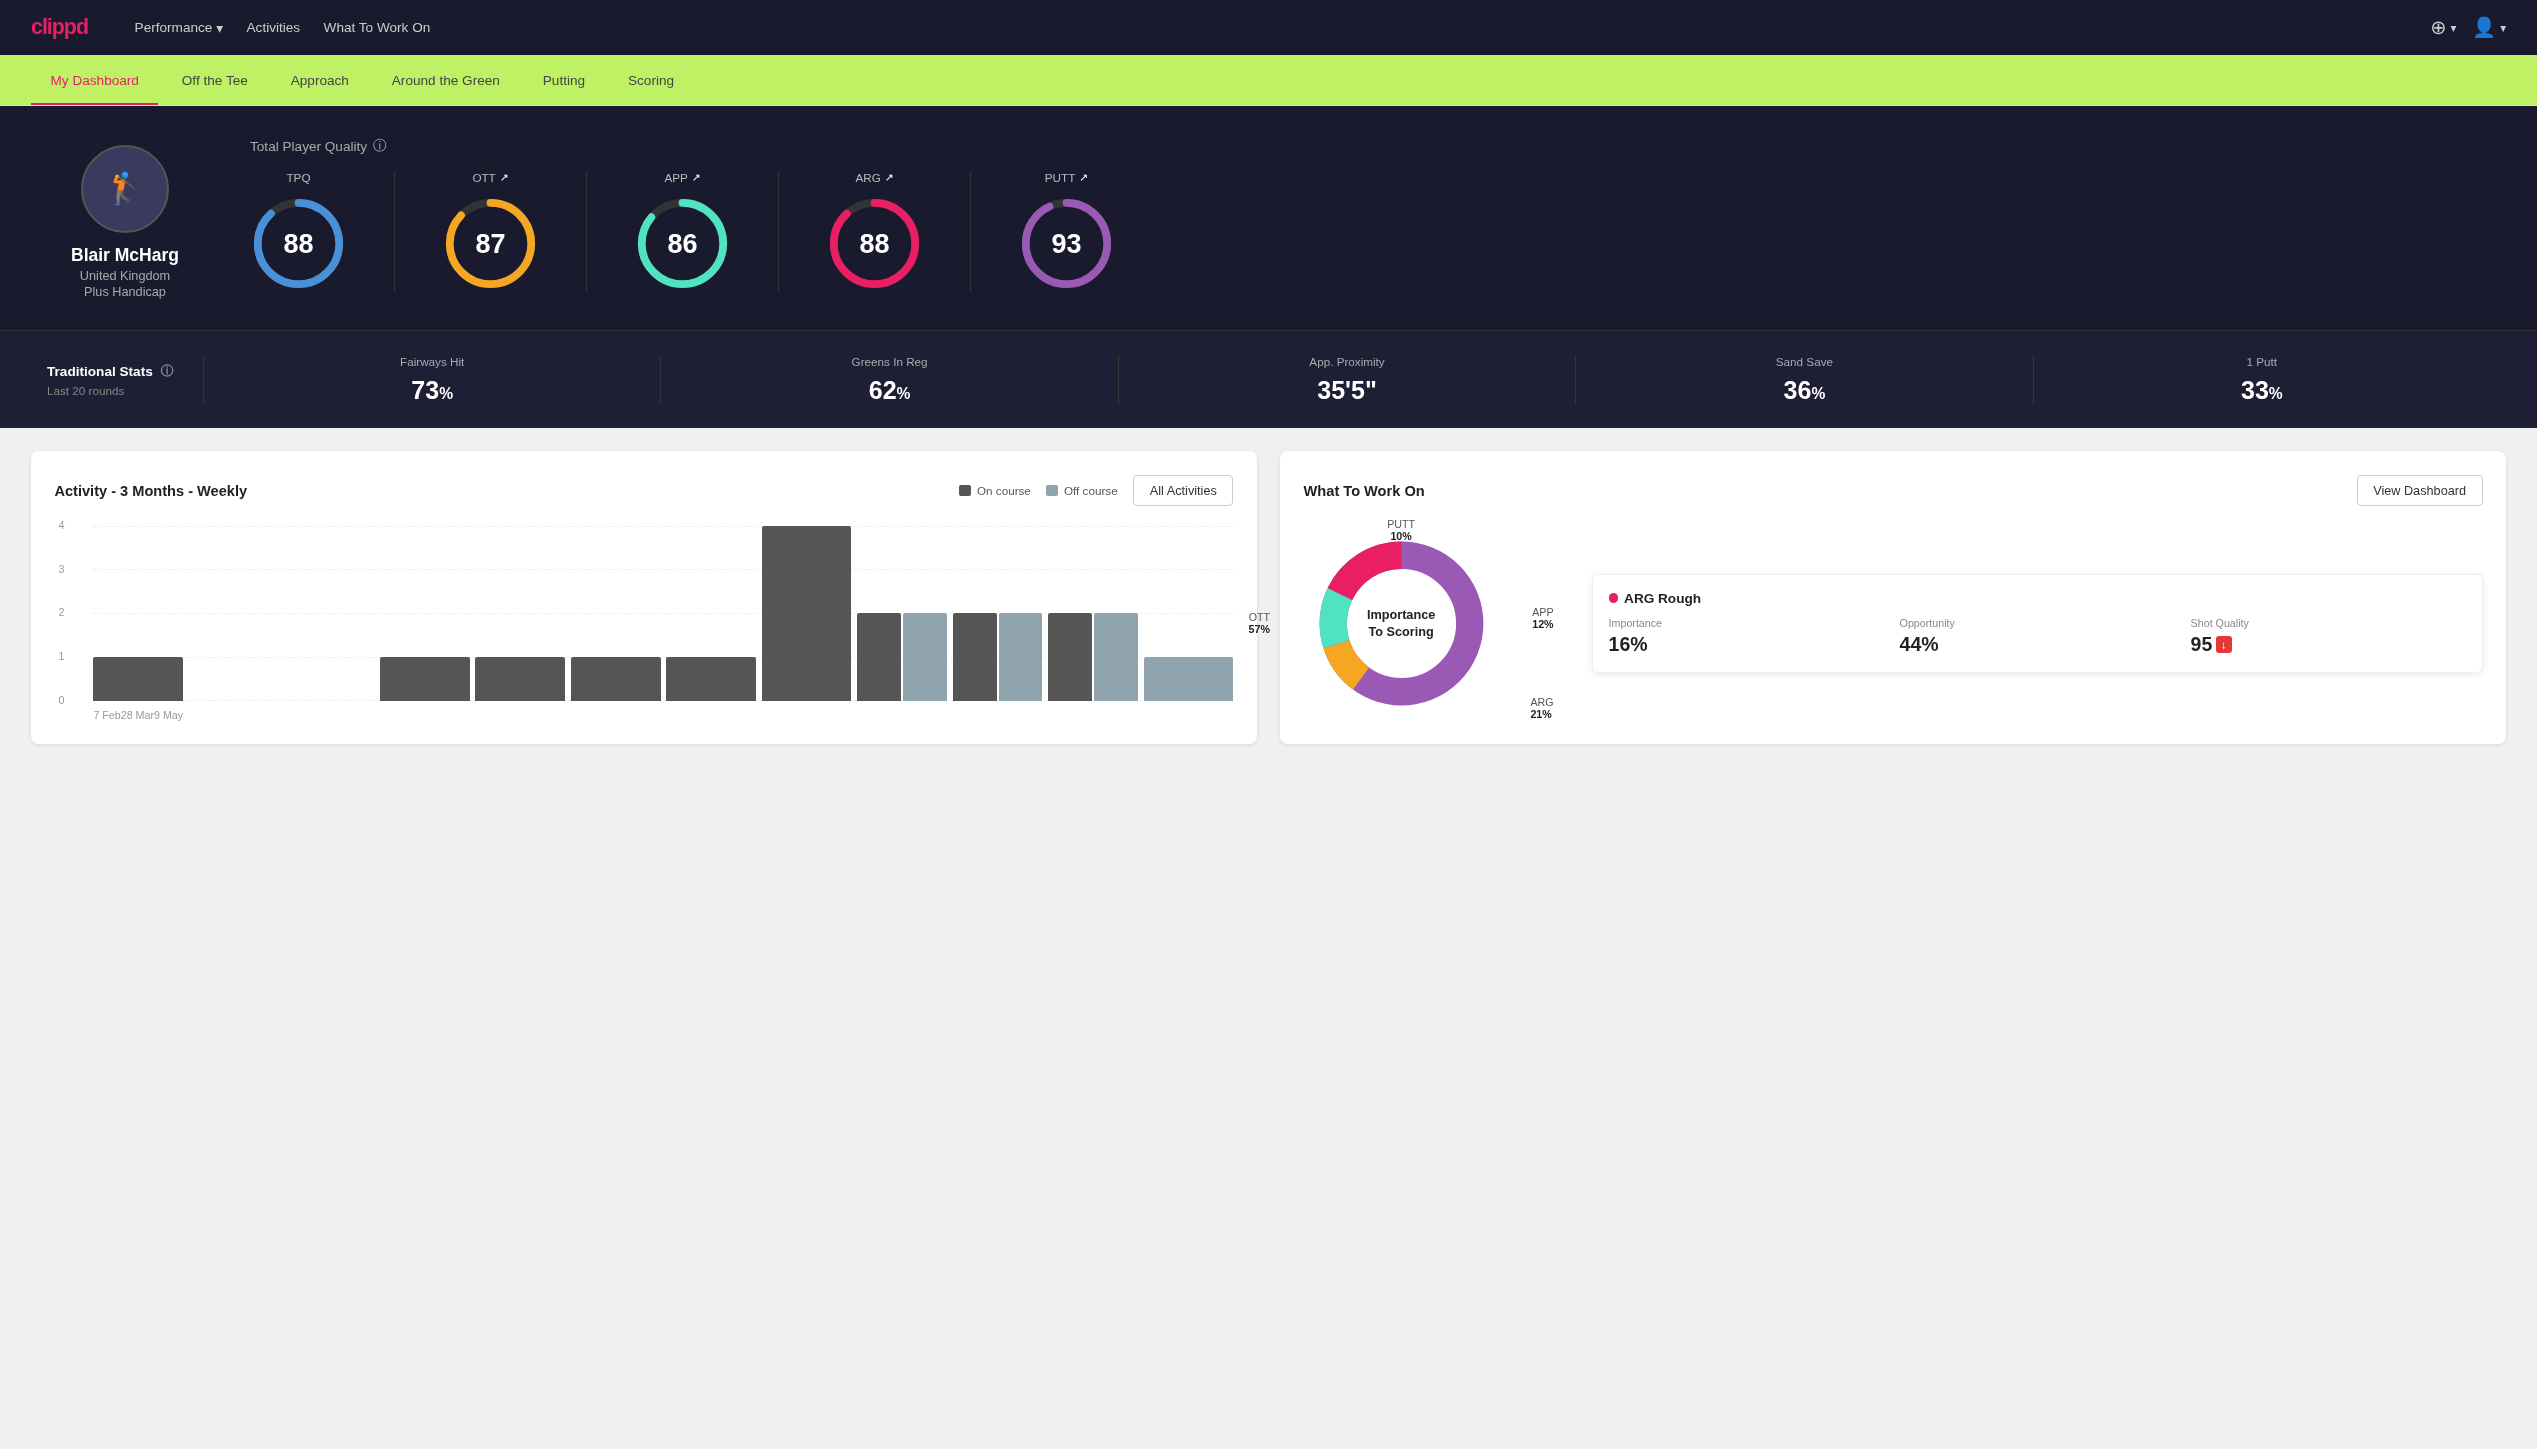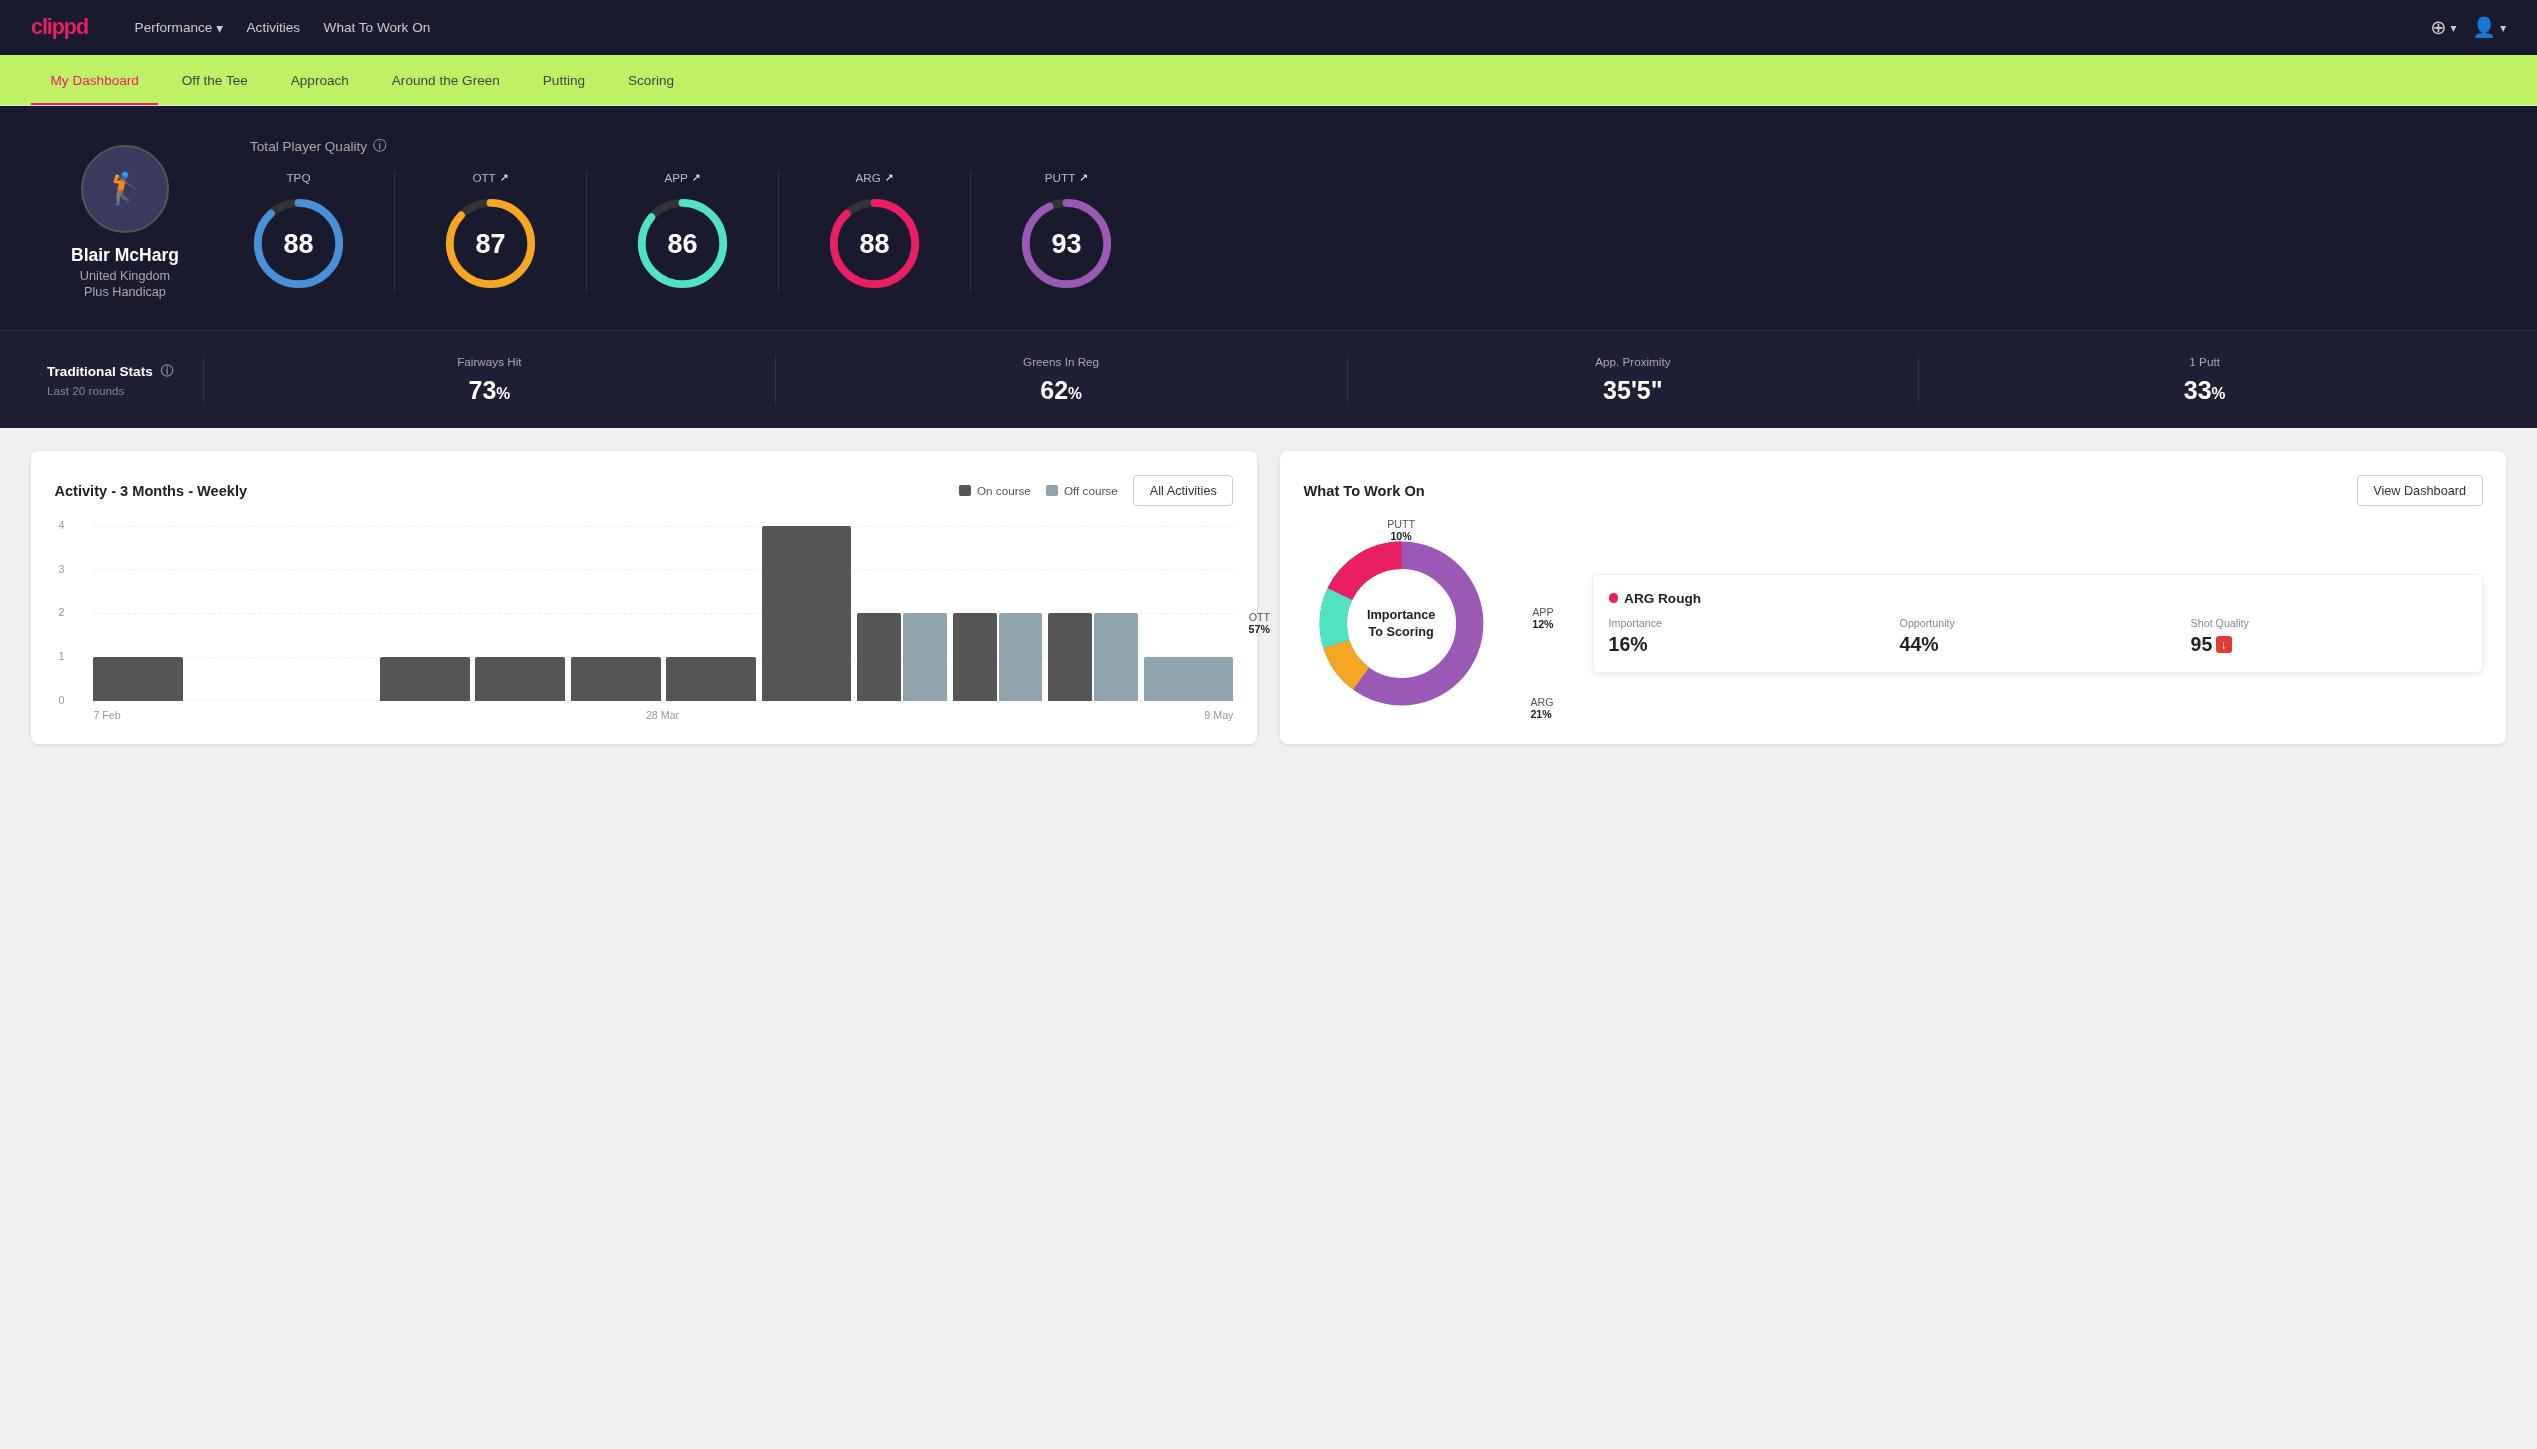--- a/index.html
+++ b/index.html
@@ -236,21 +236,21 @@
     .bar-group { display: flex; gap: 1.9px; align-items: flex-end; flex: 1; }
     .bar { border-radius: 1.9px 1.9px 0 0; min-width: 11.7px; flex: 1; }
     .bar-oncourse { background: #555; }
     .bar-offcourse { background: #90a4ae; }
     .x-axis {
       position: absolute;
       bottom: 0;
       left: 39px;
       right: 0;
       display: flex;
-      justify-content: space-between;
+      justify-content: flex-start;
       font-size: 10.7px;
       color: #999;
     }
 
     
     .work-on-content { display: flex; align-items: center; gap: 23.4px; }
     .donut-container { position: relative; width: 195px; height: 195px; flex-shrink: 0; }
     .donut-label {
       position: absolute;
       top: 50%;
@@ -414,20 +414,24 @@
       <div class="trad-stat-name">Fairways Hit</div>
       <div class="trad-stat-value"><span>73</span><span class="trad-stat-unit">%</span></div>
     </div>
     <div class="trad-stat">
       <div class="trad-stat-name">Greens In Reg</div>
       <div class="trad-stat-value"><span>62</span><span class="trad-stat-unit">%</span></div>
     </div>
     <div class="trad-stat">
       <div class="trad-stat-name">App. Proximity</div>
       <div class="trad-stat-value"><span>35'5"</span></div>
+    </div>
+    <div class="trad-stat">
+      <div class="trad-stat-name">Sand Save</div>
+      <div class="trad-stat-value"><span>36</span><span class="trad-stat-unit">%</span></div>
     </div>
     <div class="trad-stat">
       <div class="trad-stat-name">1 Putt</div>
       <div class="trad-stat-value"><span>33</span><span class="trad-stat-unit">%</span></div>
     </div>
   </div>
 </div>
 
 <div class="bottom-section">
 

